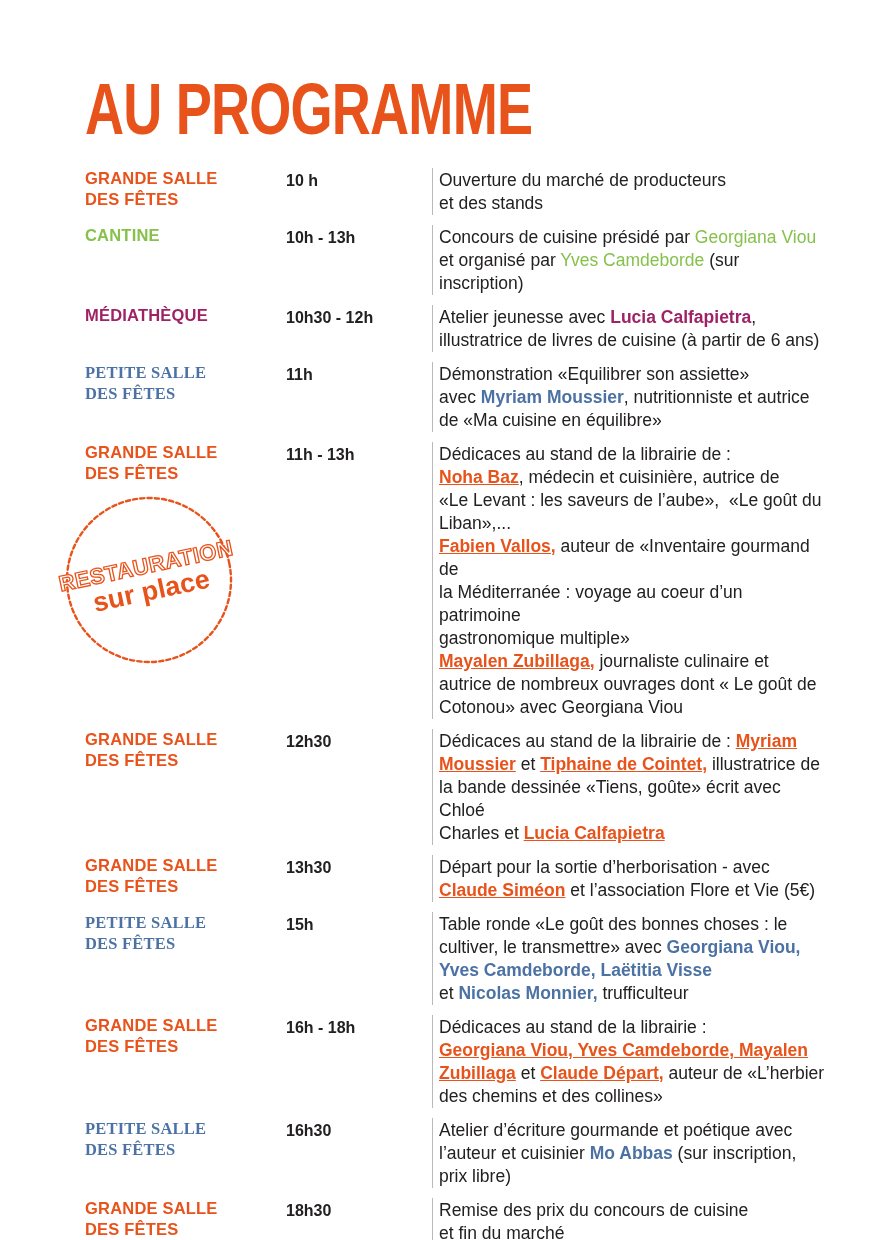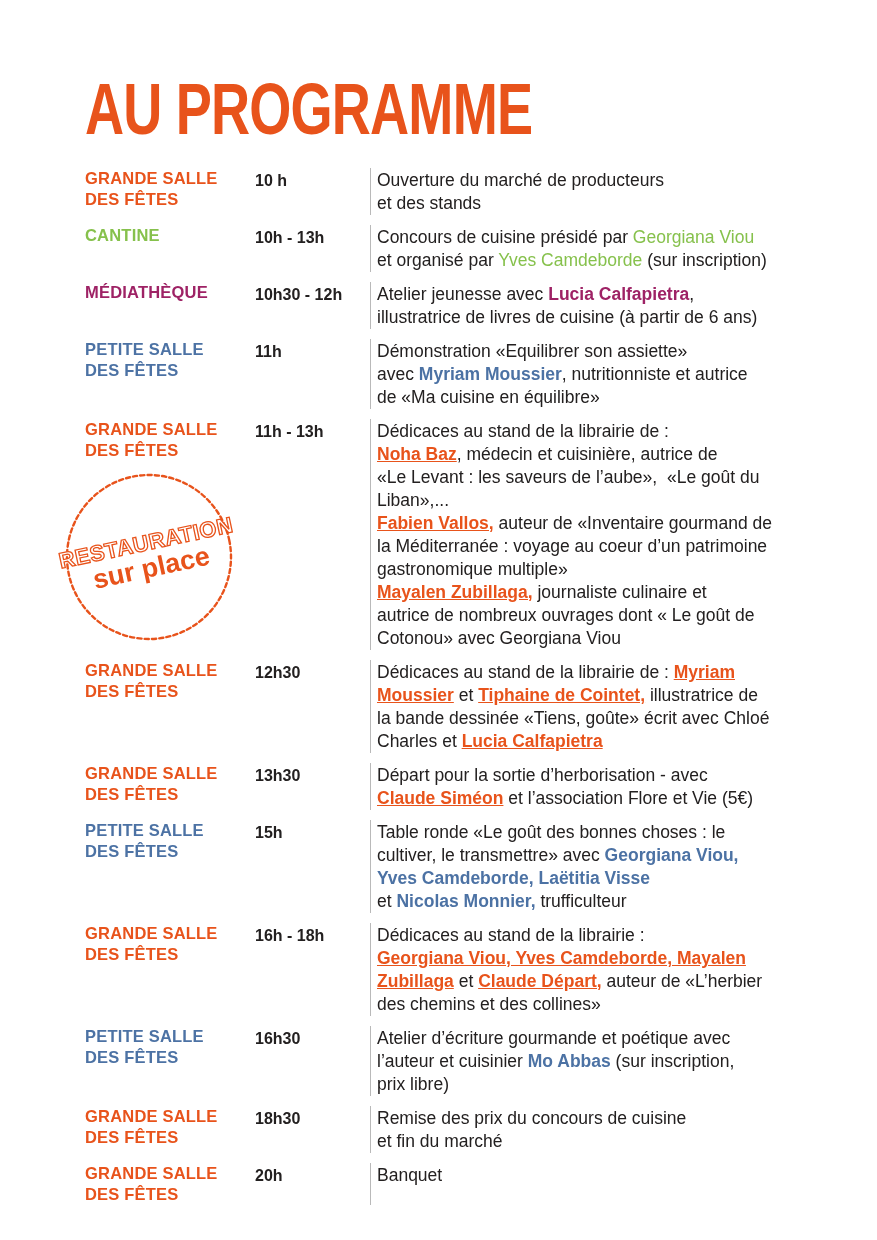--- a/index.html
+++ b/index.html
@@ -12,30 +12,30 @@
     width: 877px; height: 1240px; background: #ffffff; overflow: hidden;
     font-family: "Liberation Sans", sans-serif; color: var(--text);
   }
   .content { padding: 76px 50px 0 85px; }
   h1.page-title {
     color: var(--orange); font-size: 66px; font-weight: 700; line-height: 60px;
     margin: 0 0 32px 0; white-space: nowrap;
     transform: scale(0.82, 1.10); transform-origin: left top;
     letter-spacing: -1px;
   }
-  .row { display: grid; grid-template-columns: 170px 115px 1fr; margin-bottom: 10px; }
+  .row { display: grid; grid-template-columns: 170px 115px 1fr; margin-bottom: 10px; gap: 31px; }
   .venue-cell { position: relative; }
   .venue {
     font-weight: 700; font-size: 16.5px; line-height: 21px;
     white-space: pre-line; padding-top: 2px; letter-spacing: 0.2px;
   }
   .c-orange { color: var(--orange); }
   .c-green  { color: var(--green); }
   .c-purple { color: var(--purple); }
-  .c-blue   { color: var(--blue); }
+  .c-blue   { color: var(--blue); font-family: Liberation Serif, serif; }
   .time {
     font-weight: 700; font-size: 16px; line-height: 23px; text-align: left;
     padding-right: 14px; padding-top: 1px; color: var(--text); white-space: nowrap;
   }
   .desc {
     border-left: 1.5px solid var(--divider); padding-left: 6px; padding-top: 1px;
     font-size: 17.5px; line-height: 23px; white-space: pre-wrap; max-width: 460px;
   }
   .seg-normal { color: var(--text); }
   .seg-bold   { color: var(--text); font-weight: 400; }

